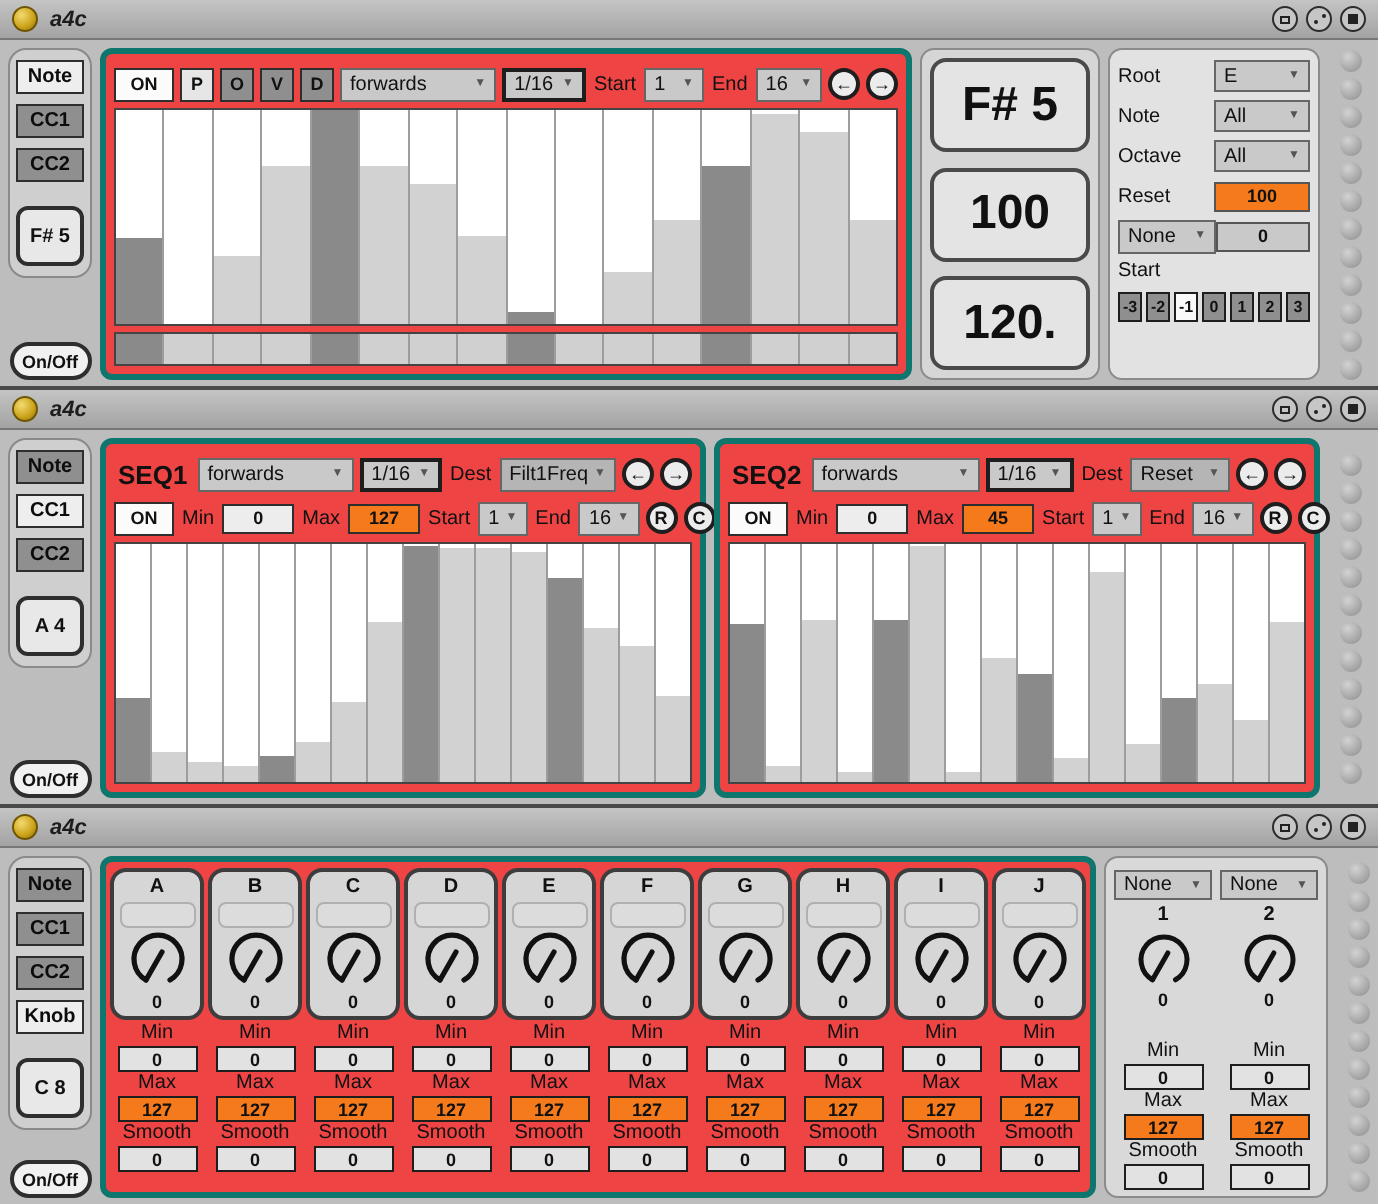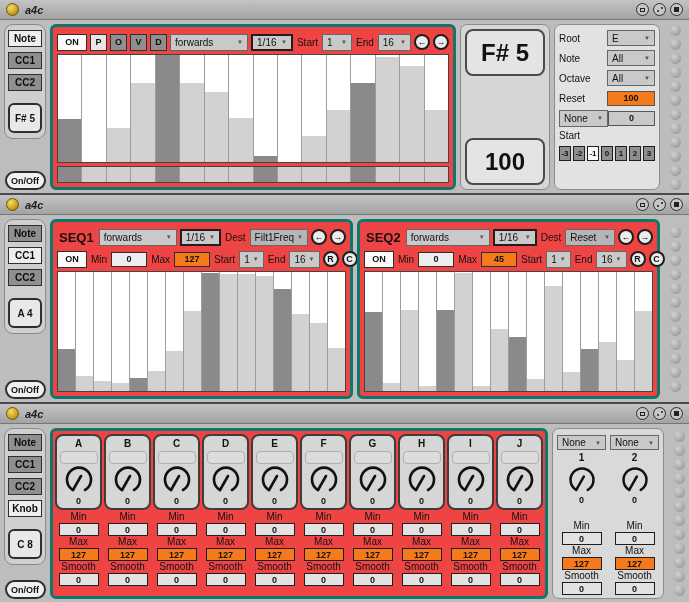--- a/index.html
+++ b/index.html
@@ -226,20 +226,21 @@
             <div class="gcell accent"></div>
             <div class="gcell"></div>
             <div class="gcell"></div>
             <div class="gcell"></div>
           </div>
       </div>
 
       <div class="displays">
         <div class="display">F# 5</div>
         <div class="display">100</div>
+        <div class="display">120.</div>
       </div>
 
       <div class="settings">
         <div class="srow">
           <span>Root</span>
           <div class="dd s-dd">
             <span>E</span>
               <span class="tri">▼</span>
           </div>
         </div>

